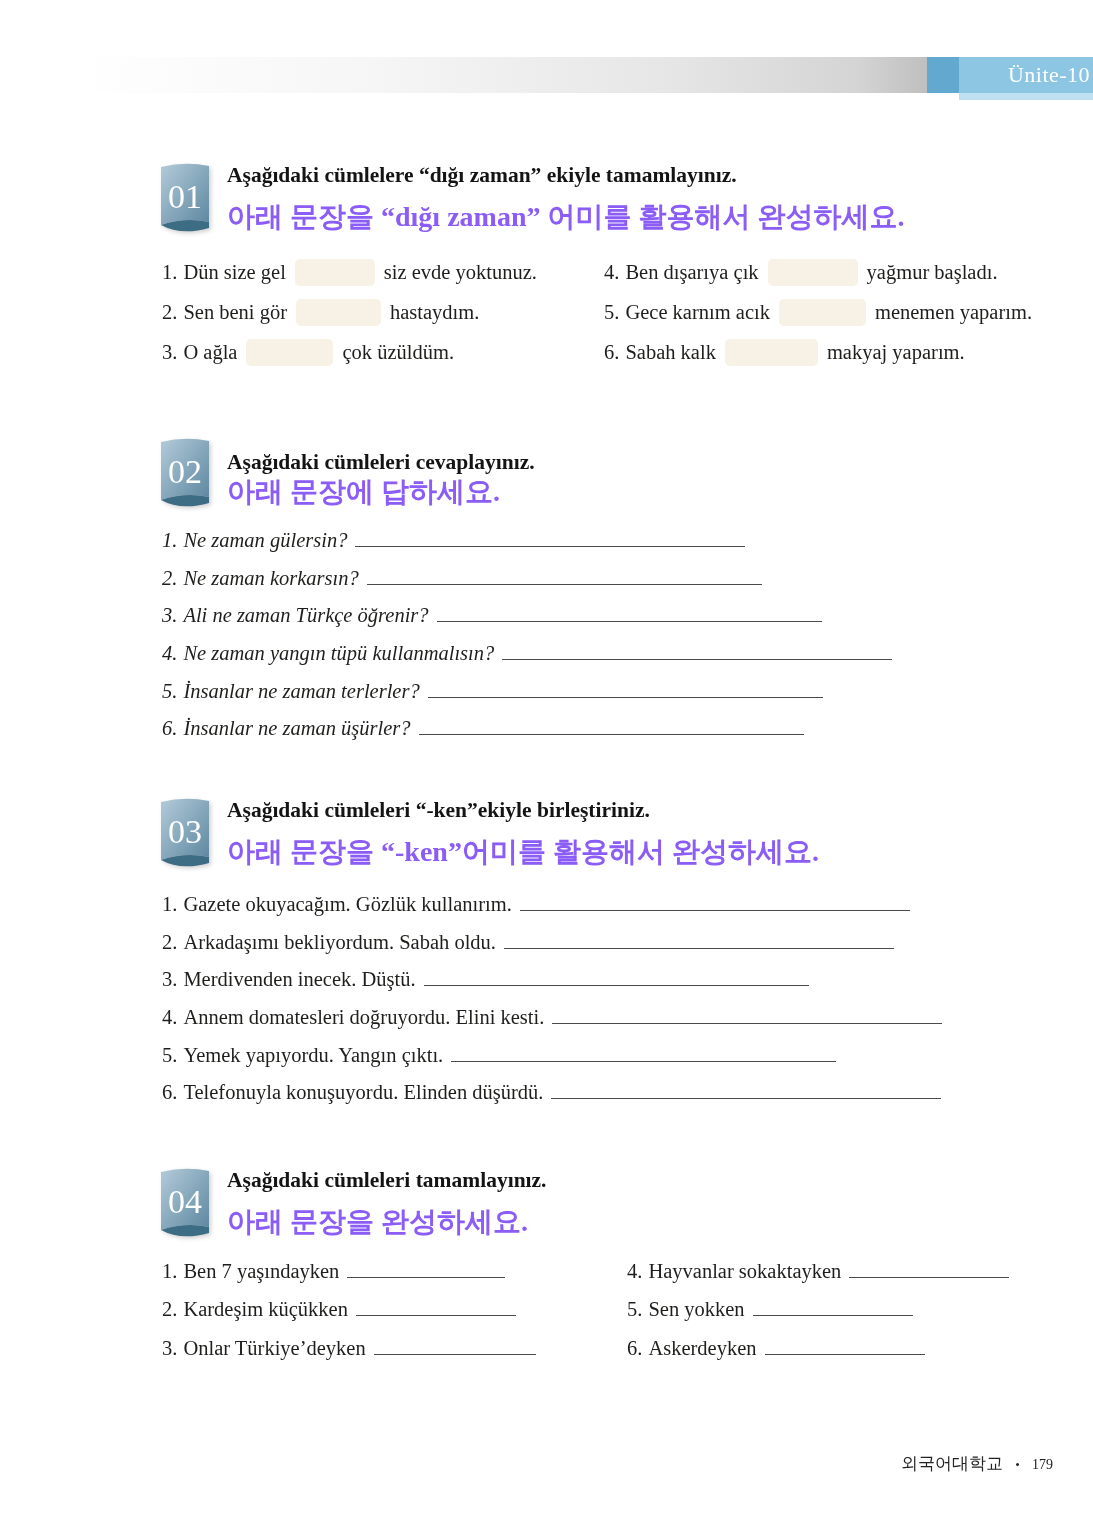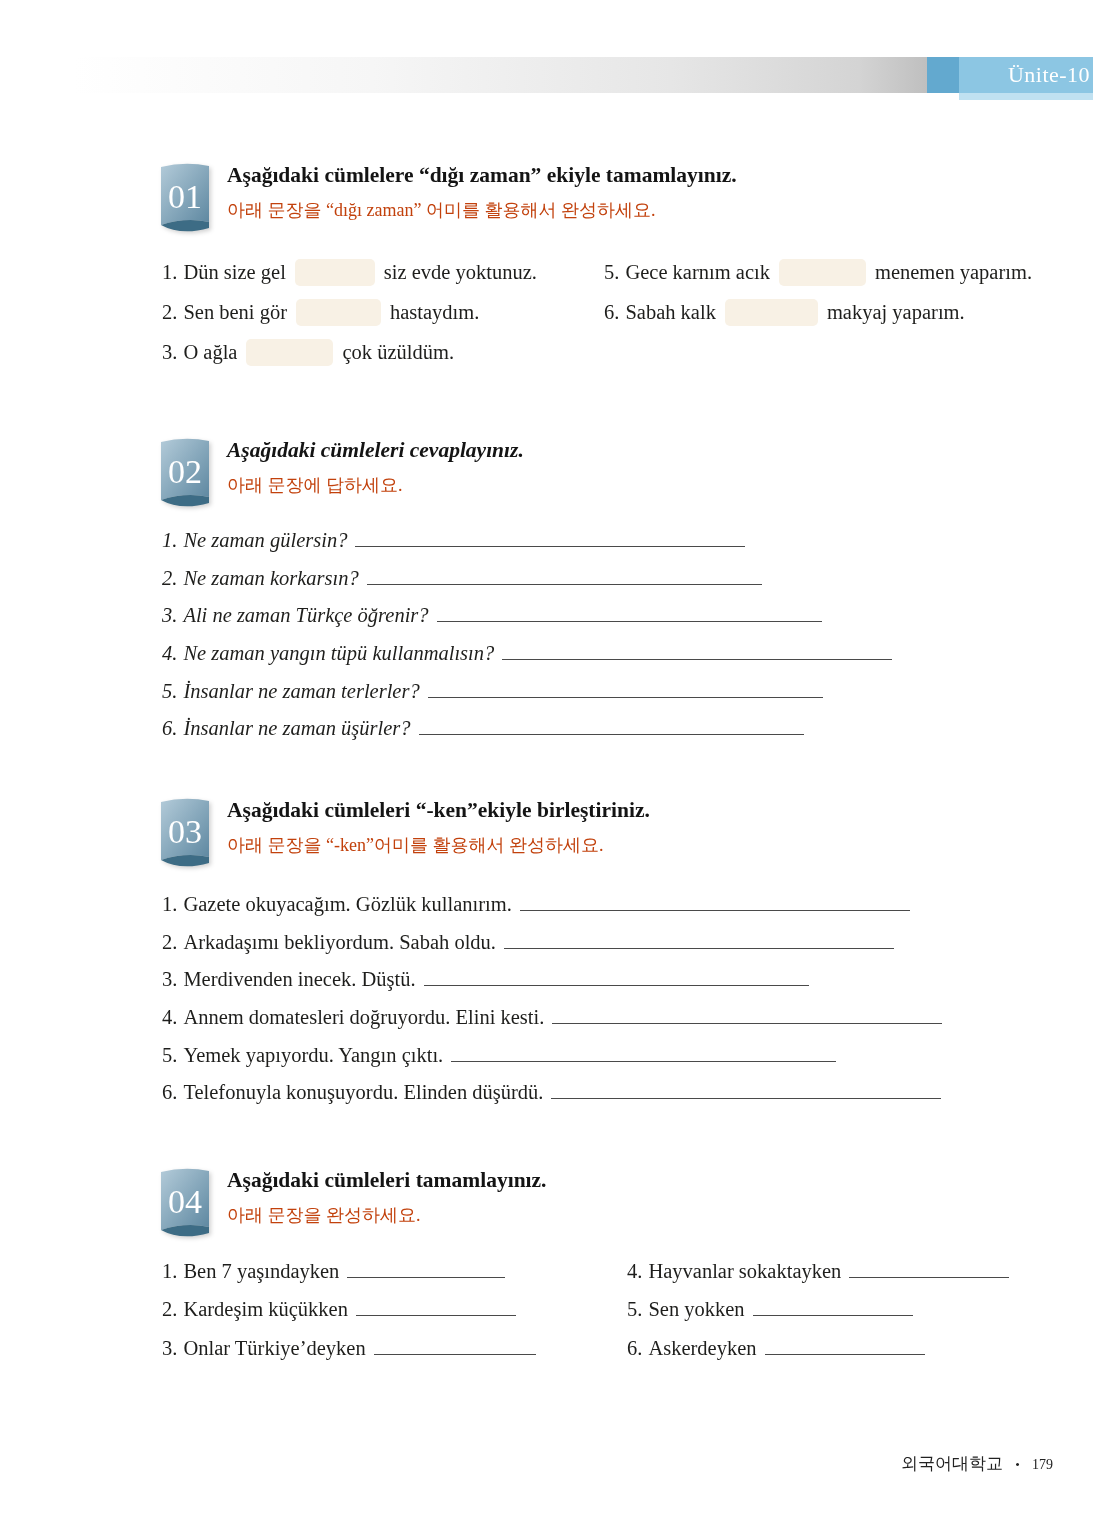--- a/index.html
+++ b/index.html
@@ -18,21 +18,21 @@
   .unit-tab-label{
     position:absolute;left:925px;top:62px;width:160px;text-align:center;
     color:#ffffff;font-size:22px;letter-spacing:0.5px;
   }
   
   .badge{position:absolute;width:58px;height:78px;filter:drop-shadow(2px 2px 2px rgba(0,0,0,0.18));}
   .sec-title-tr{
     position:absolute;left:183px;font-size:21.5px;font-weight:bold;color:#141414;white-space:nowrap;
   }
   .sec-title-ko{
-    position:absolute;left:183px;font-size:18px;color:#c2410c;white-space:nowrap;
+    position:absolute;left:183px;font-size:28px;color:#8b5cf6;white-space:nowrap;font-weight:bold;
   }
   
   .col{position:absolute;font-size:20.5px;white-space:nowrap;}
   .row{}
   .s1 .row{line-height:40px;height:40px;}
   .s2 .row{line-height:37.7px;height:37.7px;}
   .s3 .row{line-height:37.7px;height:37.7px;}
   .s4 .row{line-height:38.4px;height:38.4px;}
   .num{margin-right:6px;}
   .blank-box{
@@ -84,39 +84,42 @@
     </div>
     <div class="row">
       <span class="num">2.</span><span>Sen beni gör</span><span class="blank-box" style="width:85px"></span><span>hastaydım.</span>
     </div>
     <div class="row">
       <span class="num">3.</span><span>O ağla</span><span class="blank-box" style="width:87px"></span><span>çok üzüldüm.</span>
     </div>
   </div>
   <div class="col s1" style="left:560px;top:252px;">
     <div class="row">
+      <span class="num">4.</span><span>Ben dışarıya çık</span><span class="blank-box" style="width:90px"></span><span>yağmur başladı.</span>
+    </div>
+    <div class="row">
       <span class="num">5.</span><span>Gece karnım acık</span><span class="blank-box" style="width:87px"></span><span>menemen yaparım.</span>
     </div>
     <div class="row">
       <span class="num">6.</span><span>Sabah kalk</span><span class="blank-box" style="width:93px"></span><span>makyaj yaparım.</span>
     </div>
   </div>
 
   <svg class="badge" style="left:112px;top:433px;" viewBox="0 0 58 78">
     <defs>
         <linearGradient id="g2" x1="0" y1="0" x2="1" y2="1">
       <stop offset="0" stop-color="#b3cbd9"></stop>
           <stop offset="1" stop-color="#5d87a0"></stop>
     </linearGradient>
       </defs>
     <path d="M5,9 Q29,3 53,8 L53,64 Q29,59 5,67 Z" fill="url(#g2)"></path>
     <path d="M5,67 Q29,59 53,64 L53,70 Q25,78 5,67 Z" fill="#3d6c85"></path>
     <text x="29" y="50" text-anchor="middle">02</text>
   </svg>
-  <div class="sec-title-tr" style="top:438px;font-style:italic;">Aşağıdaki cümleleri cevaplayınız.</div>
+  <div class="sec-title-tr" style="top:450px;">Aşağıdaki cümleleri cevaplayınız.</div>
   <div class="sec-title-ko" style="top:473px;">아래 문장에 답하세요.</div>
 
   <div class="col s2" style="left:118px;top:522px;font-style:italic;">
     <div class="row">
       <span class="num">1.</span><span>Ne zaman gülersin?</span><span class="ln" style="width:390px"></span>
     </div>
     <div class="row">
       <span class="num">2.</span><span>Ne zaman korkarsın?</span><span class="ln" style="width:395px"></span>
     </div>
     <div class="row">

